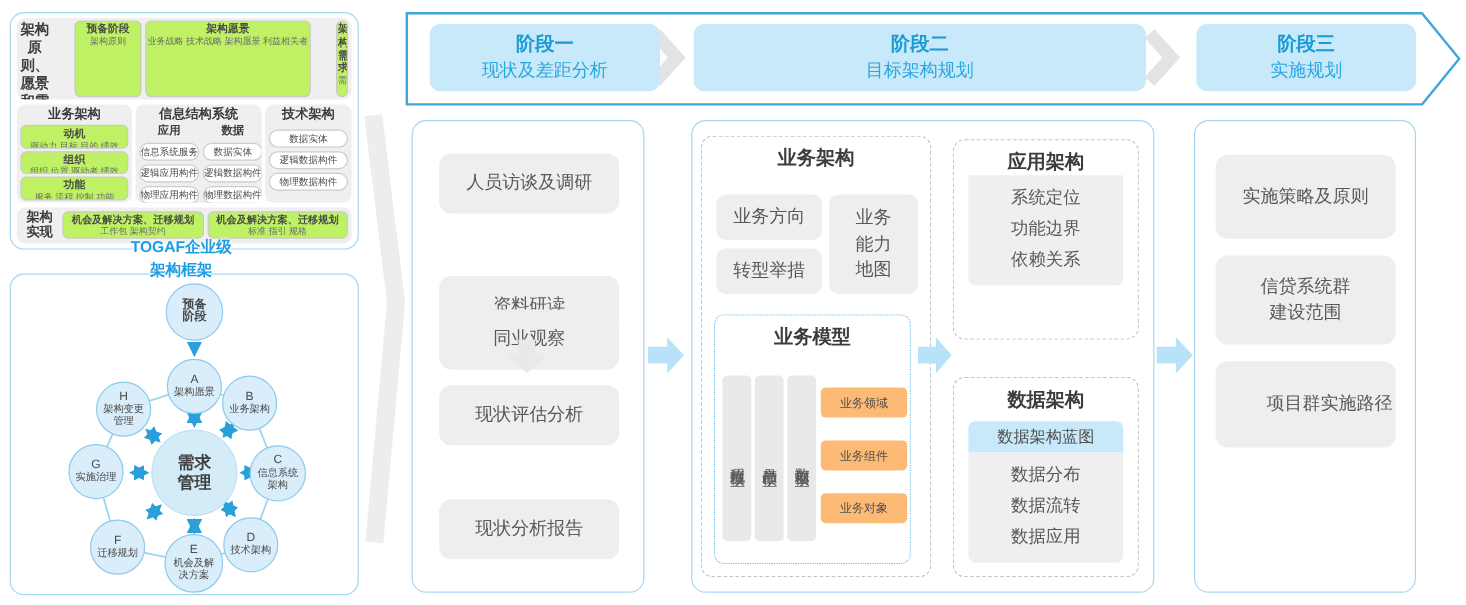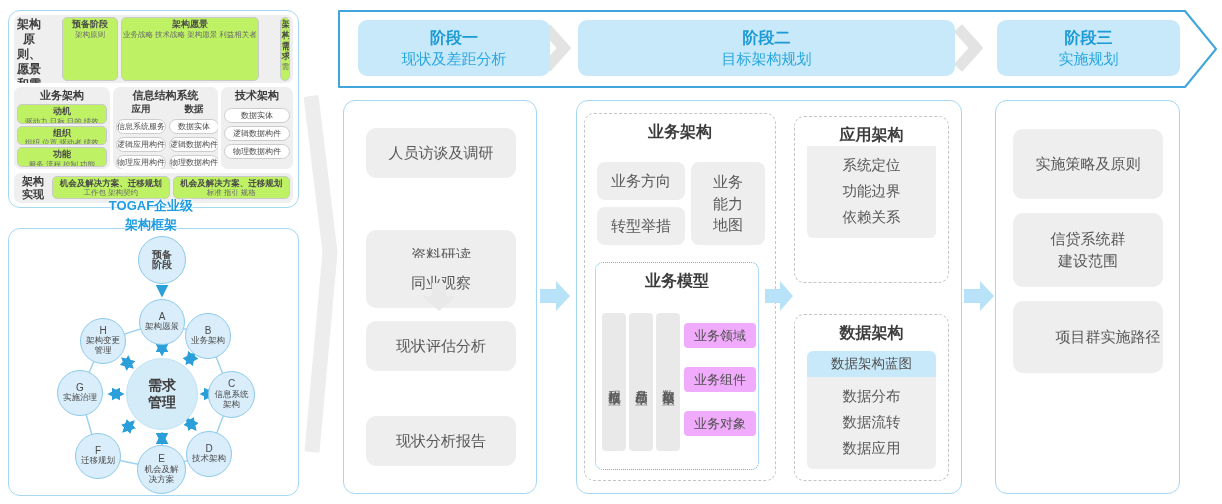--- a/index.html
+++ b/index.html
@@ -7,21 +7,21 @@
   #canvas{position:relative;width:1222px;height:504px;overflow:hidden;background:#fff;}
   svg.layer{position:absolute;left:0;top:0;pointer-events:none;}
   .panel{position:absolute;background:#fff;border:1.5px solid #a5d7f2;border-radius:12px;box-sizing:border-box;z-index:2;}
   .phasebox{position:absolute;background:#c8e9f9;border-radius:9px;display:flex;flex-direction:column;align-items:center;justify-content:center;z-index:3;}
   .phasebox .pt{font-weight:bold;font-size:16px;color:#1b9ad6;line-height:1.3;}
   .phasebox .ps{font-size:15px;color:#2aa7e0;line-height:1.3;}
   .graybtn{position:absolute;background:#eee;border-radius:10px;display:flex;flex-direction:column;align-items:center;justify-content:center;color:#595959;font-size:15px;text-align:center;line-height:1.45;box-sizing:border-box;}
   .dashbox{position:absolute;border:1px dashed #c4c4c4;border-radius:10px;box-sizing:border-box;}
   .dotbox{position:absolute;border:1.5px dotted #5fb8e8;border-radius:8px;box-sizing:border-box;}
   .secttl{font-weight:bold;font-size:16px;color:#3c3c3c;text-align:center;padding-top:8px;}
-  .bluecell{position:absolute;background:#f0abfc;border-radius:4px;display:flex;align-items:center;justify-content:center;font-size:13px;color:#4f4f4f;}
+  .bluecell{position:absolute;background:#fdba74;border-radius:4px;display:flex;align-items:center;justify-content:center;font-size:10px;color:#4f4f4f;}
   .vbar{position:absolute;background:#e9e9e9;border-radius:4px;display:flex;align-items:center;justify-content:center;writing-mode:vertical-rl;text-orientation:upright;font-size:12.5px;color:#595959;letter-spacing:1px;}
   .bluehdr{margin:7px 12px 0 12px;height:26px;background:#c8e9f9;border-radius:6px 6px 0 0;display:flex;align-items:center;justify-content:center;font-size:13.5px;color:#4f4f4f;}
   .graybody{margin:0 12px;background:#efefef;border-radius:0 0 6px 6px;text-align:center;font-size:14.5px;color:#595959;line-height:1.8;padding:6px 0 8px 0;}
   
   .tl{padding:4px 5px;display:flex;flex-direction:column;gap:4px;overflow:hidden;}
   .gbox{background:#efefef;border-radius:7px;padding:2px 3px;box-sizing:border-box;overflow:hidden;}
   .gtitle{font-size:12px;font-weight:bold;color:#3c3c3c;text-align:center;line-height:1.25;}
   .stitle{font-size:11px;font-weight:bold;color:#3c3c3c;text-align:center;line-height:1.2;}
   .wbox{background:#bef264;border:1px solid #c9c9c9;border-radius:5px;text-align:center;overflow:hidden;padding:1px 1px;}
   .wt{font-size:9px;font-weight:bold;color:#4a4a4a;line-height:1.2;}

